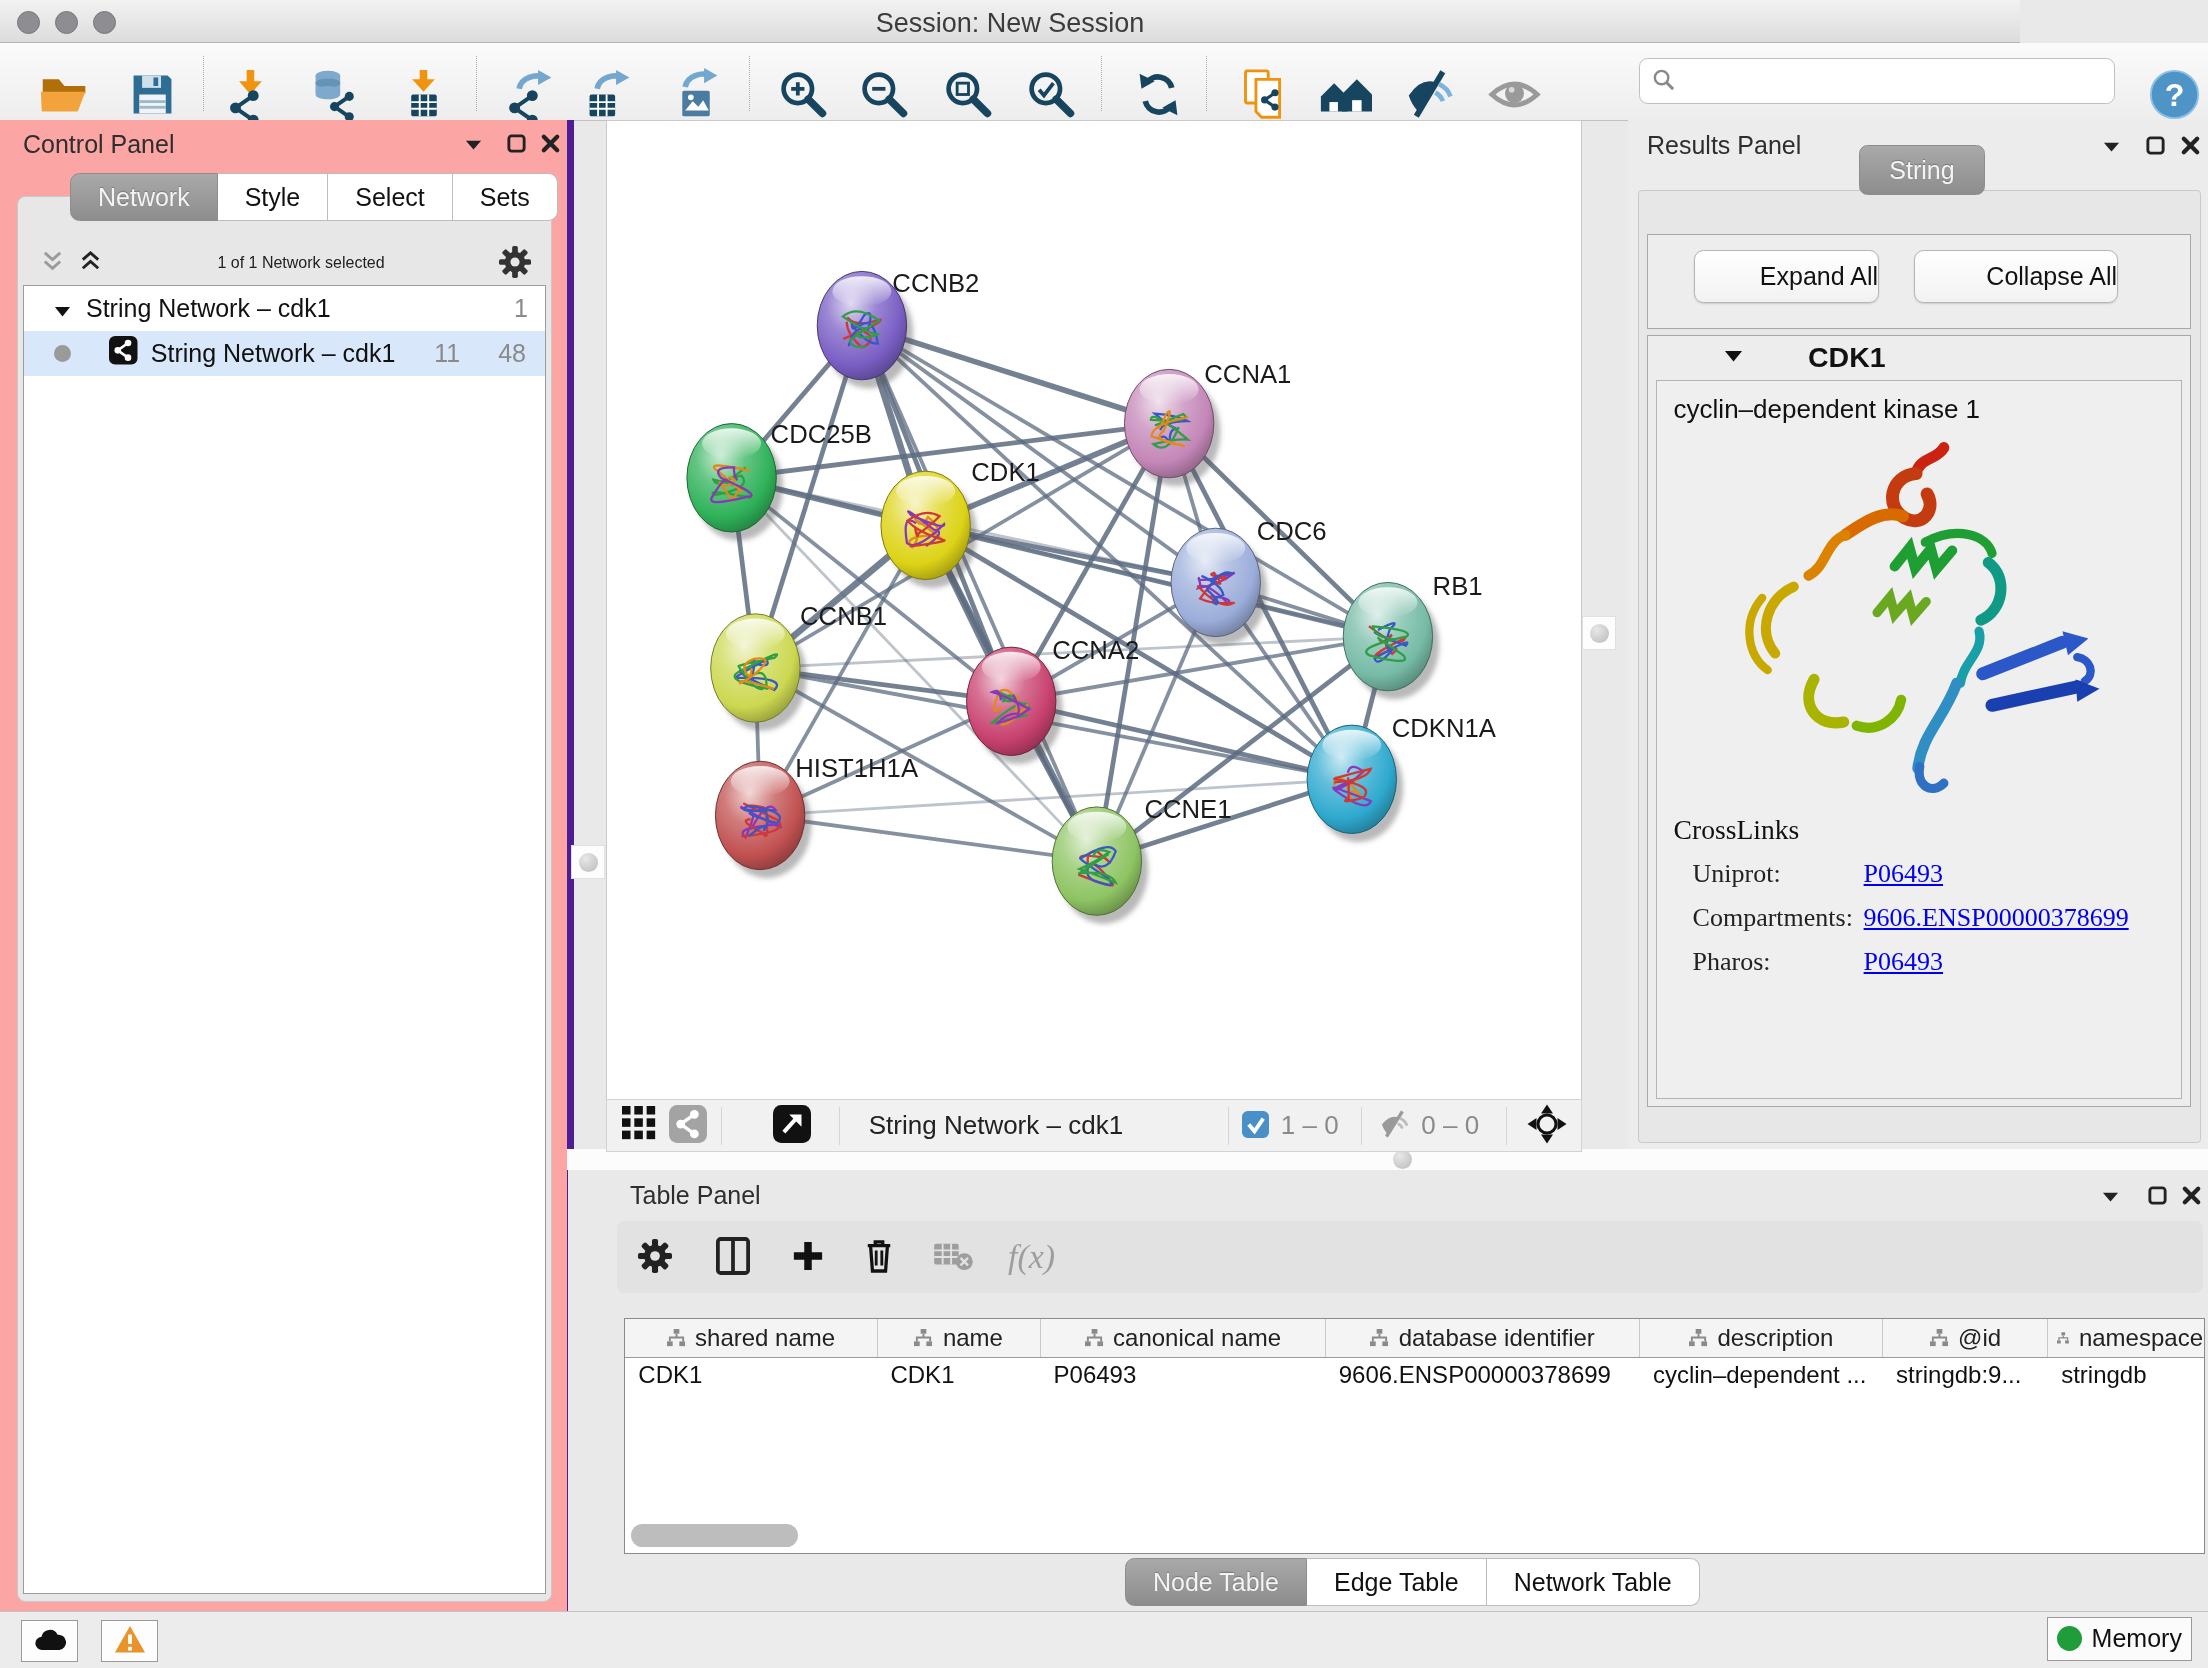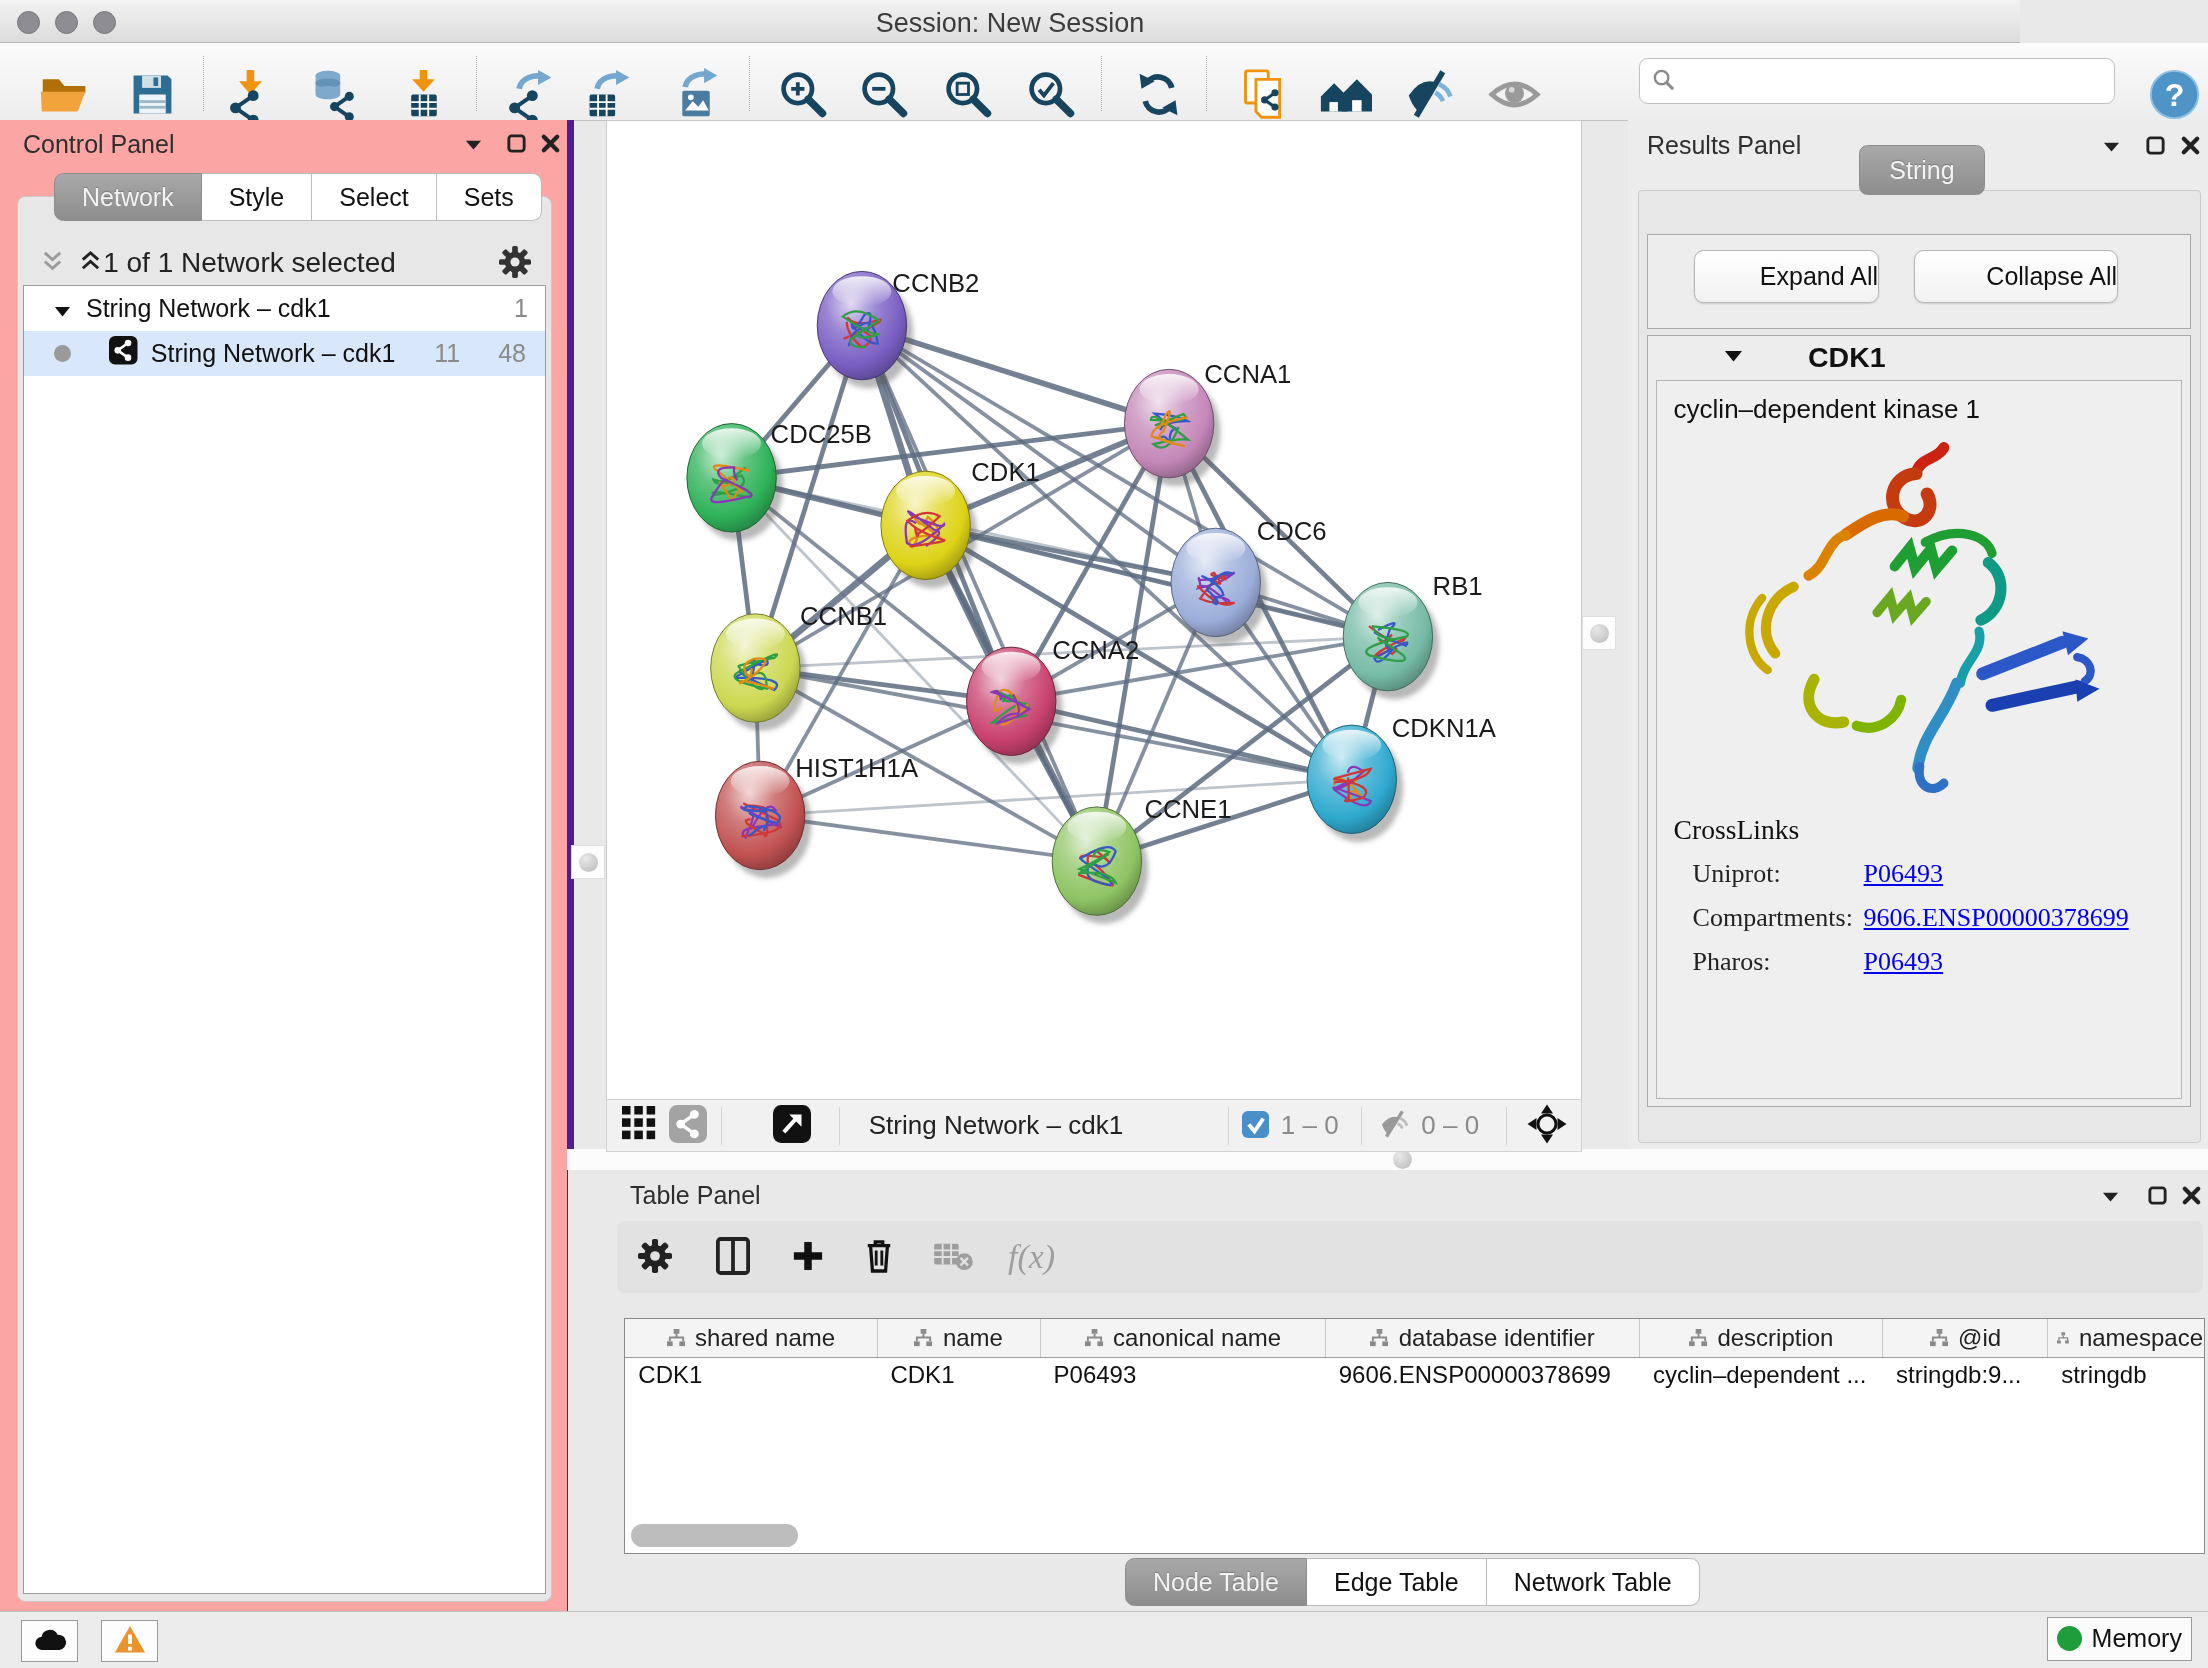--- a/index.html
+++ b/index.html
@@ -258,35 +258,35 @@
         </svg></span>
     <span class="abs" style="left:506px;top:13.3px"><svg width="21" height="21" viewBox="0 0 22 22">
           <rect x="3" y="3" width="16" height="16" rx="3" fill="none" stroke="#222" stroke-width="3"></rect>
         </svg></span>
     <span class="abs" style="left:540px;top:13.3px"><svg width="21" height="21" viewBox="0 0 22 22">
           <path d="M4 4L18 18M18 4L4 18" stroke="#222" stroke-width="4.5" stroke-linecap="round"></path>
         </svg></span>
 
     <div class="abs sunken" style="left:17px;top:76px;width:533px;height:1404px"></div>
 
-    <div class="abs seg" style="left:54px;top:53px">
+    <div class="abs seg" style="left:70px;top:53px">
       <div class="tab sel">Network</div>
       <div class="tab">Style</div>
       <div class="tab">Select</div>
       <div class="tab">Sets</div>
     </div>
 
     <div class="abs" style="left:28.5px;top:122px;width:510px;height:42px;display:flex;align-items:center">
       <span style="margin-left:11.4px"><svg width="25" height="25" viewBox="0 0 26 26">
             <path d="M5 4l8 7 8-7M5 13l8 7 8-7" fill="none" stroke="#9a9a9a" stroke-width="3"></path>
           </svg></span>
       <span style="margin-left:13.3px"><svg width="25" height="25" viewBox="0 0 26 26">
             <path d="M5 11l8-7 8 7M5 20l8-7 8 7" fill="none" stroke="#222" stroke-width="3"></path>
           </svg></span>
-      <span style="flex:1;font-size:28px;color:#222">1 of 1 Network selected</span>
+      <span style="flex:1;text-align:center;font-size:16px;color:#222">1 of 1 Network selected</span>
       <span style="margin-right:7.6px"><svg width="32" height="32" viewBox="0 0 28 28">
             <g fill="#333">
               <rect x="11.5" y="0" width="5" height="28" rx="1.5"></rect>
               <rect x="11.5" y="0" width="5" height="28" rx="1.5" transform="rotate(45 14 14)"></rect>
               <rect x="11.5" y="0" width="5" height="28" rx="1.5" transform="rotate(90 14 14)"></rect>
               <rect x="11.5" y="0" width="5" height="28" rx="1.5" transform="rotate(135 14 14)"></rect>
               <circle cx="14" cy="14" r="9"></circle>
               <circle cx="14" cy="14" r="4" fill="#e7e7e7"></circle>
             </g>
           </svg></span>

